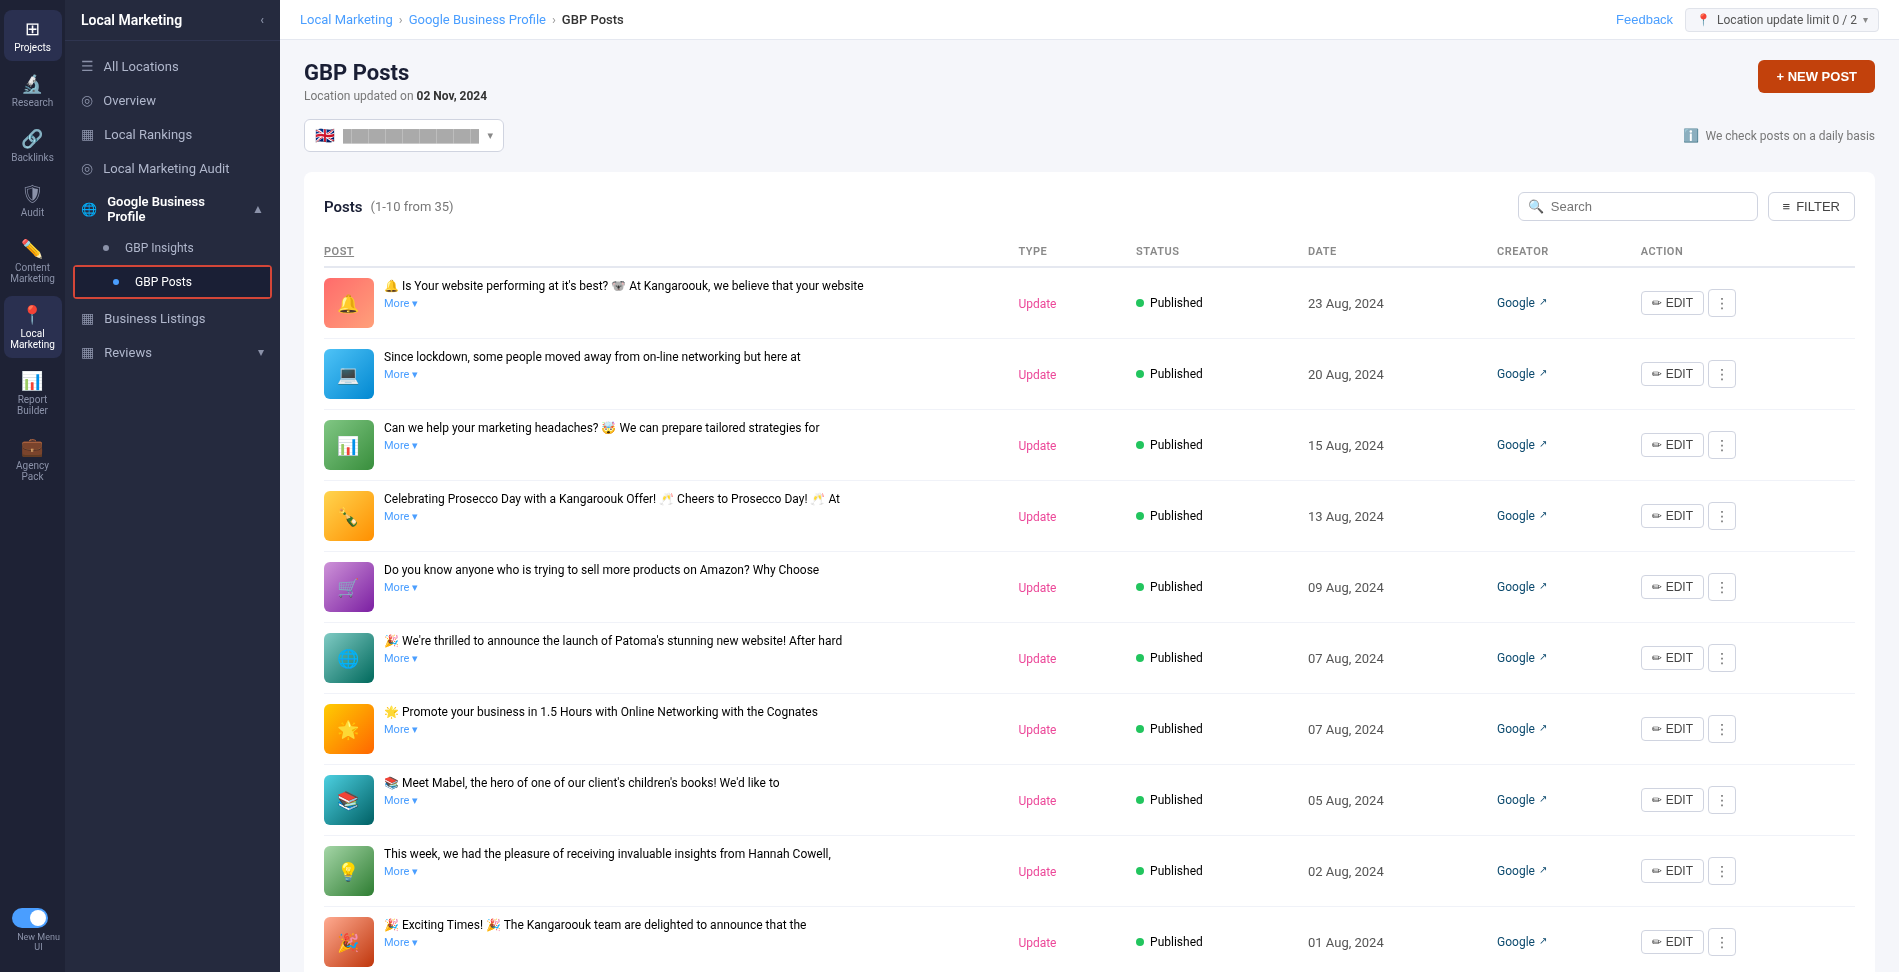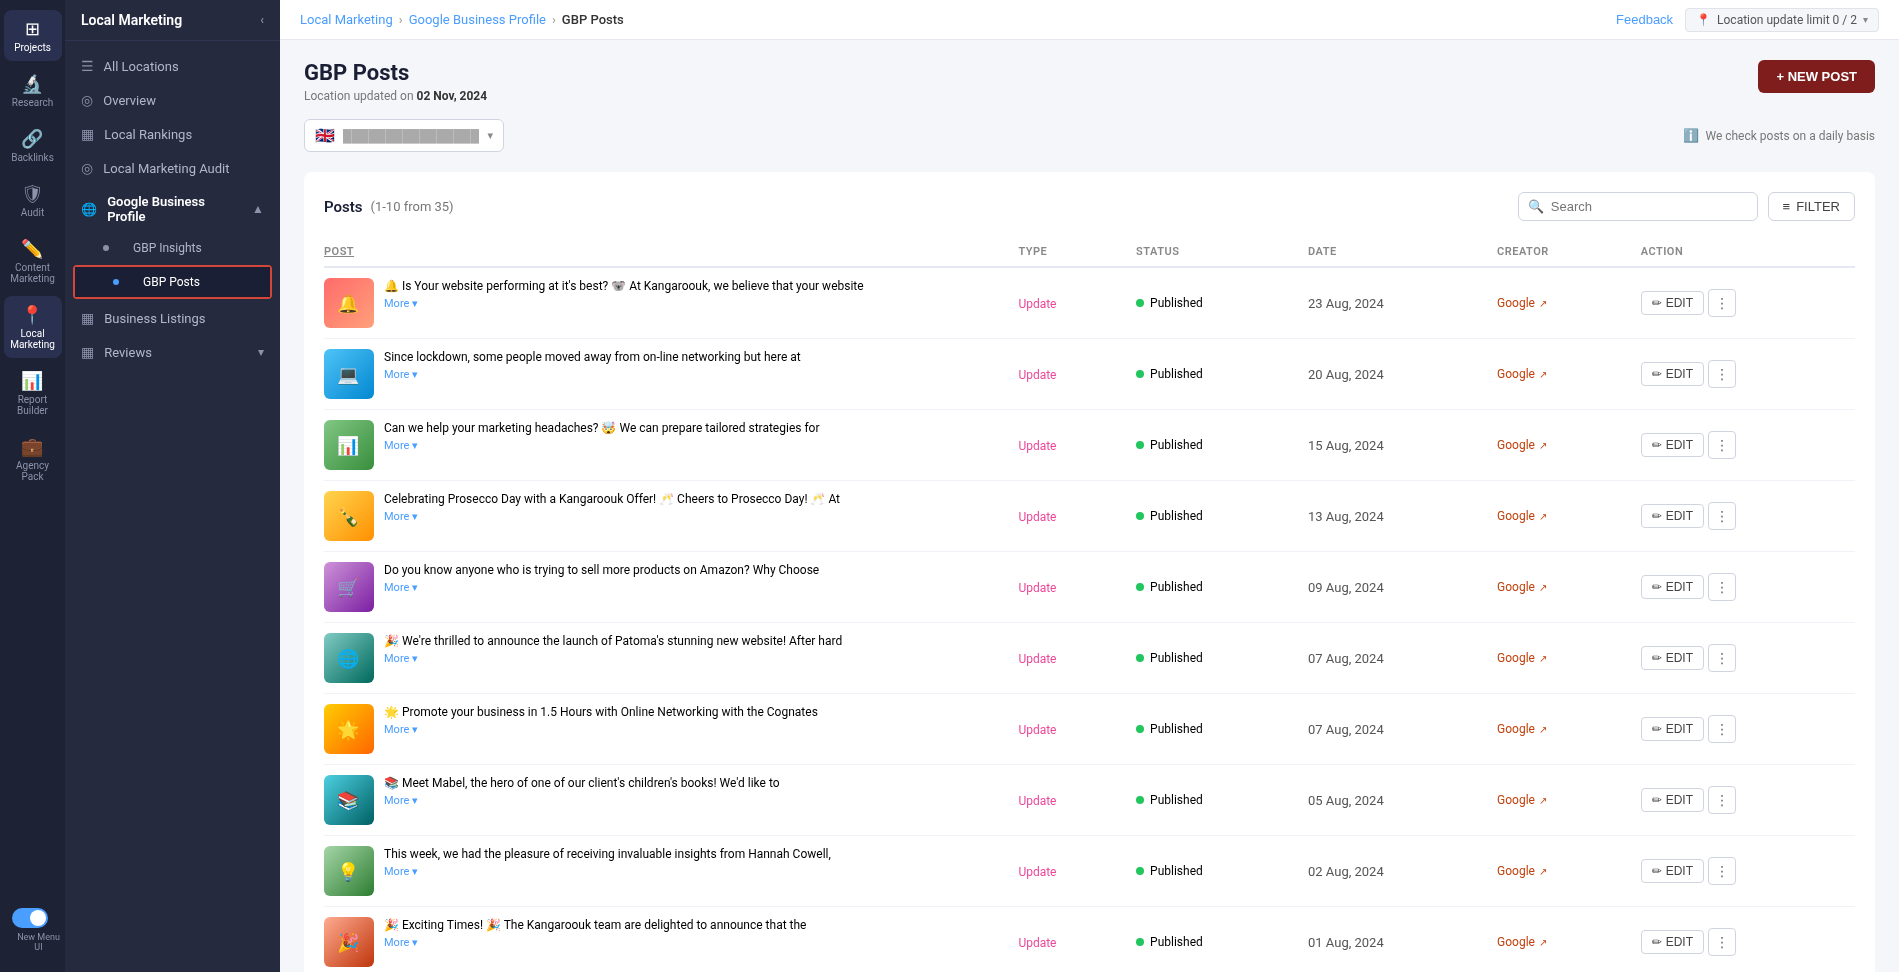--- a/index.html
+++ b/index.html
@@ -80,21 +80,21 @@
       color: #fff;
     }
     .nav-sidebar-section-children { padding-left: 0; }
     .nav-sidebar-child {
       display: flex;
       align-items: center;
       padding: 8px 16px 8px 38px;
       cursor: pointer;
       color: #b0b7cc;
       font-size: 12px;
-      gap: 24px;
+      gap: 16px;
     }
     .nav-sidebar-child.active {
       color: #fff;
       background: #1a1f35;
     }
     .nav-sidebar-child .bullet { width: 6px; height: 6px; border-radius: 50%; background: #8b92a9; flex-shrink: 0; }
     .nav-sidebar-child.active .bullet { background: #4a9eff; }
 
     
     .main-content { flex: 1; display: flex; flex-direction: column; overflow: hidden; }
@@ -142,21 +142,21 @@
       display: flex;
       align-items: flex-start;
       justify-content: space-between;
       margin-bottom: 16px;
     }
     .page-title { font-size: 22px; font-weight: 700; color: #1a1f35; }
     .updated-text { font-size: 12px; color: #777; margin-top: 4px; }
     .updated-text strong { color: #333; }
 
     .new-post-btn {
-      background: #7f1d1d;
+      background: #c2410c;
       color: #fff;
       border: none;
       padding: 9px 18px;
       border-radius: 6px;
       font-size: 13px;
       font-weight: 600;
       cursor: pointer;
       display: flex;
       align-items: center;
       gap: 6px;
@@ -284,21 +284,21 @@
       margin-top: 2px;
     }
 
     .type-badge { font-size: 12px; color: #ec4899; }
 
     .status-cell { display: flex; align-items: center; gap: 6px; font-size: 12px; }
     .status-dot { width: 8px; height: 8px; border-radius: 50%; background: #22c55e; flex-shrink: 0; }
 
     .date-cell { font-size: 12px; color: #555; white-space: nowrap; }
 
-    .creator-link { color: #c2410c; font-size: 12px; text-decoration: none; display: flex; align-items: center; gap: 4px; }
+    .creator-link { color: #0c4a6e; font-size: 12px; text-decoration: none; display: flex; gap: 4px; }
     .ext-icon { font-size: 10px; }
 
     .action-cell { display: flex; align-items: center; gap: 4px; }
     .edit-btn {
       display: flex;
       align-items: center;
       gap: 4px;
       border: 1px solid #d0d4e0;
       background: #fff;
       padding: 4px 10px;

